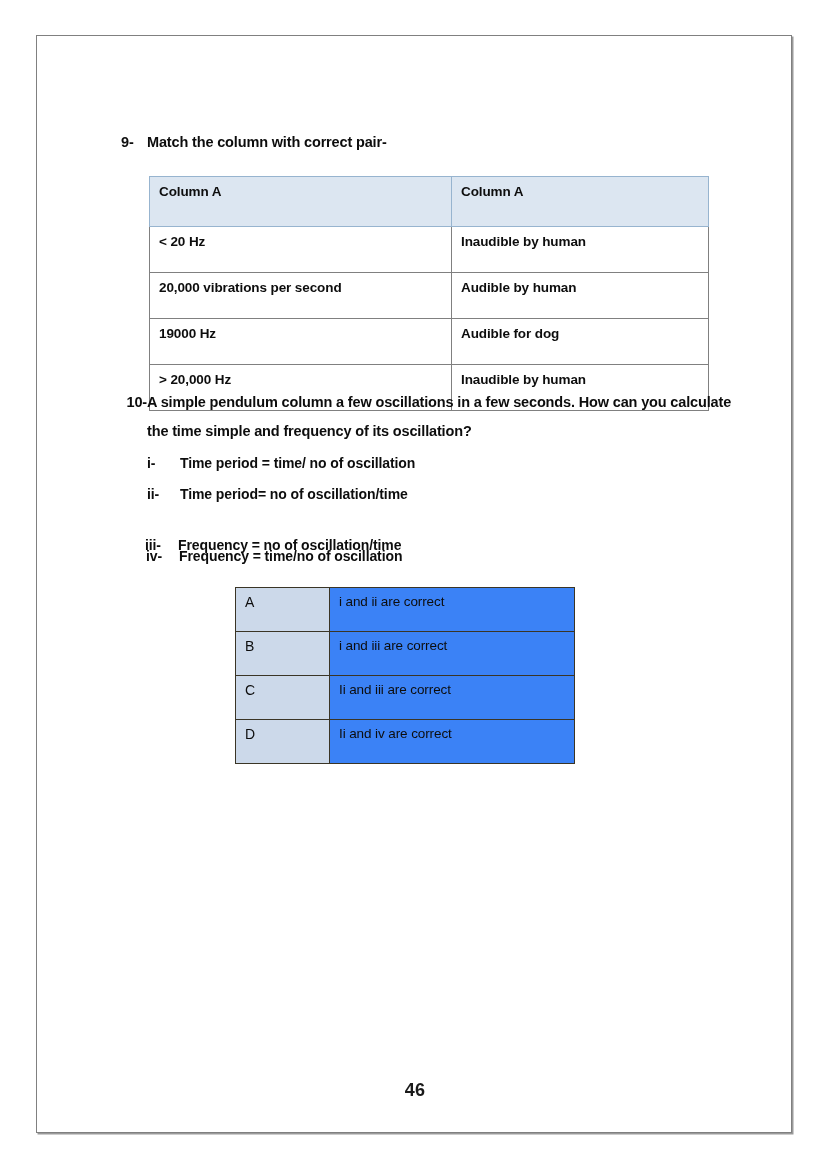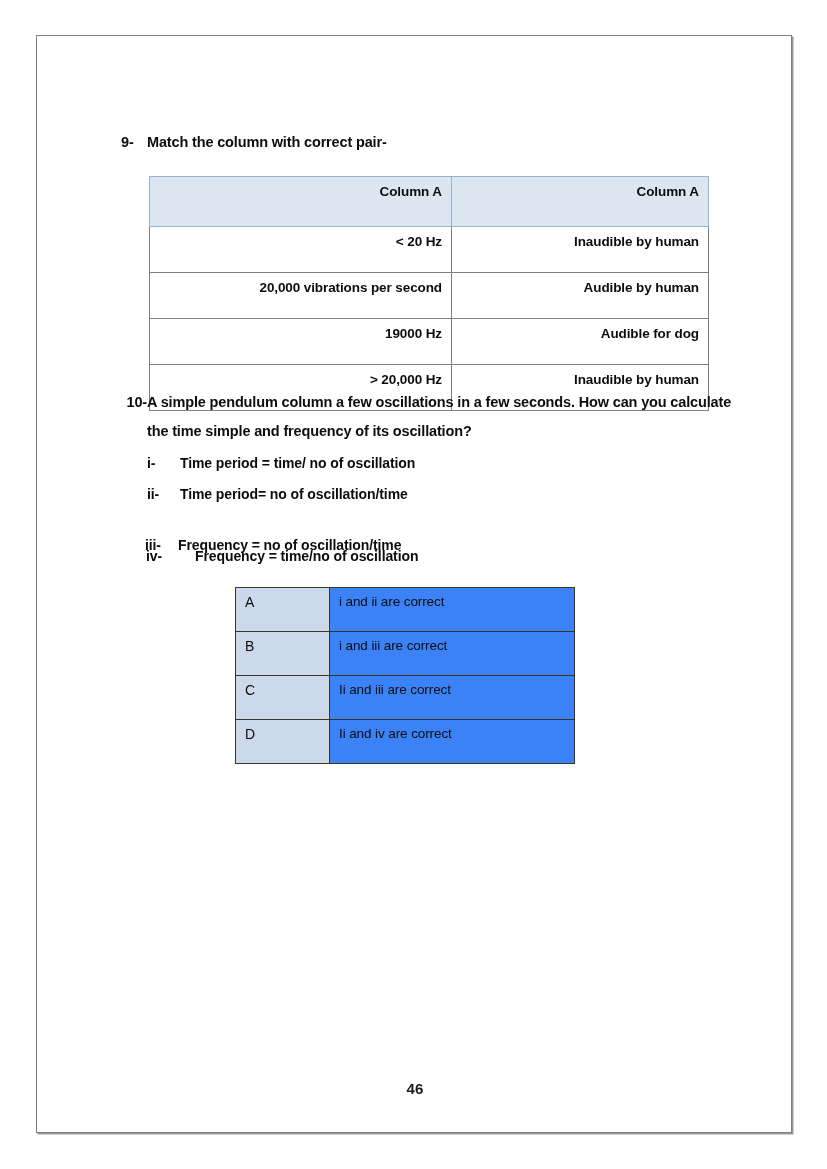--- a/index.html
+++ b/index.html
@@ -87,37 +87,37 @@
     white-space: nowrap;
   }
   .roman-key {
     display: inline-block;
     width: 33px;
     flex: 0 0 33px;
   }
   .roman-i   { left: 110px; top: 419px; }
   .roman-ii  { left: 110px; top: 450px; }
   .roman-iii { left: 108px; top: 481px; margin-top: 20px; }
-  .roman-iv  { left: 109px; top: 512px; gap: 16px; }
+  .roman-iv  { left: 109px; top: 512px; }
 
   
   .match-table {
     position: absolute;
     left: 112px;
     top: 140px;
     width: 559px;
     border-collapse: collapse;
     table-layout: fixed;
     font-size: 13.5px;
   }
   .match-table td,
   .match-table th {
     border: 1px solid #808080;
     padding: 7px 9px 14px 9px;
-    text-align: right;
+    text-align: left;
     vertical-align: top;
     font-weight: 600;
     letter-spacing: -0.1px;
     color: #0d0d0d;
     height: 24px;
     margin-left: 11px;
   }
   .match-table thead th {
     background: #dce6f1;
     border-color: #97b4cf;
@@ -158,21 +158,21 @@
     font-weight: 400;
   }
 
   
   .page-number {
     position: absolute;
     left: 0;
     top: 1044px;
     width: 756px;
     text-align: center;
-    font-size: 15px;
+    font-size: 18px;
     font-weight: 600;
     color: #1a1a1a;
     letter-spacing: 0.2px;
   }
 </style>
 </head>
 <body>
 
 <div class="page-sheet">
   <div class="page-border">

